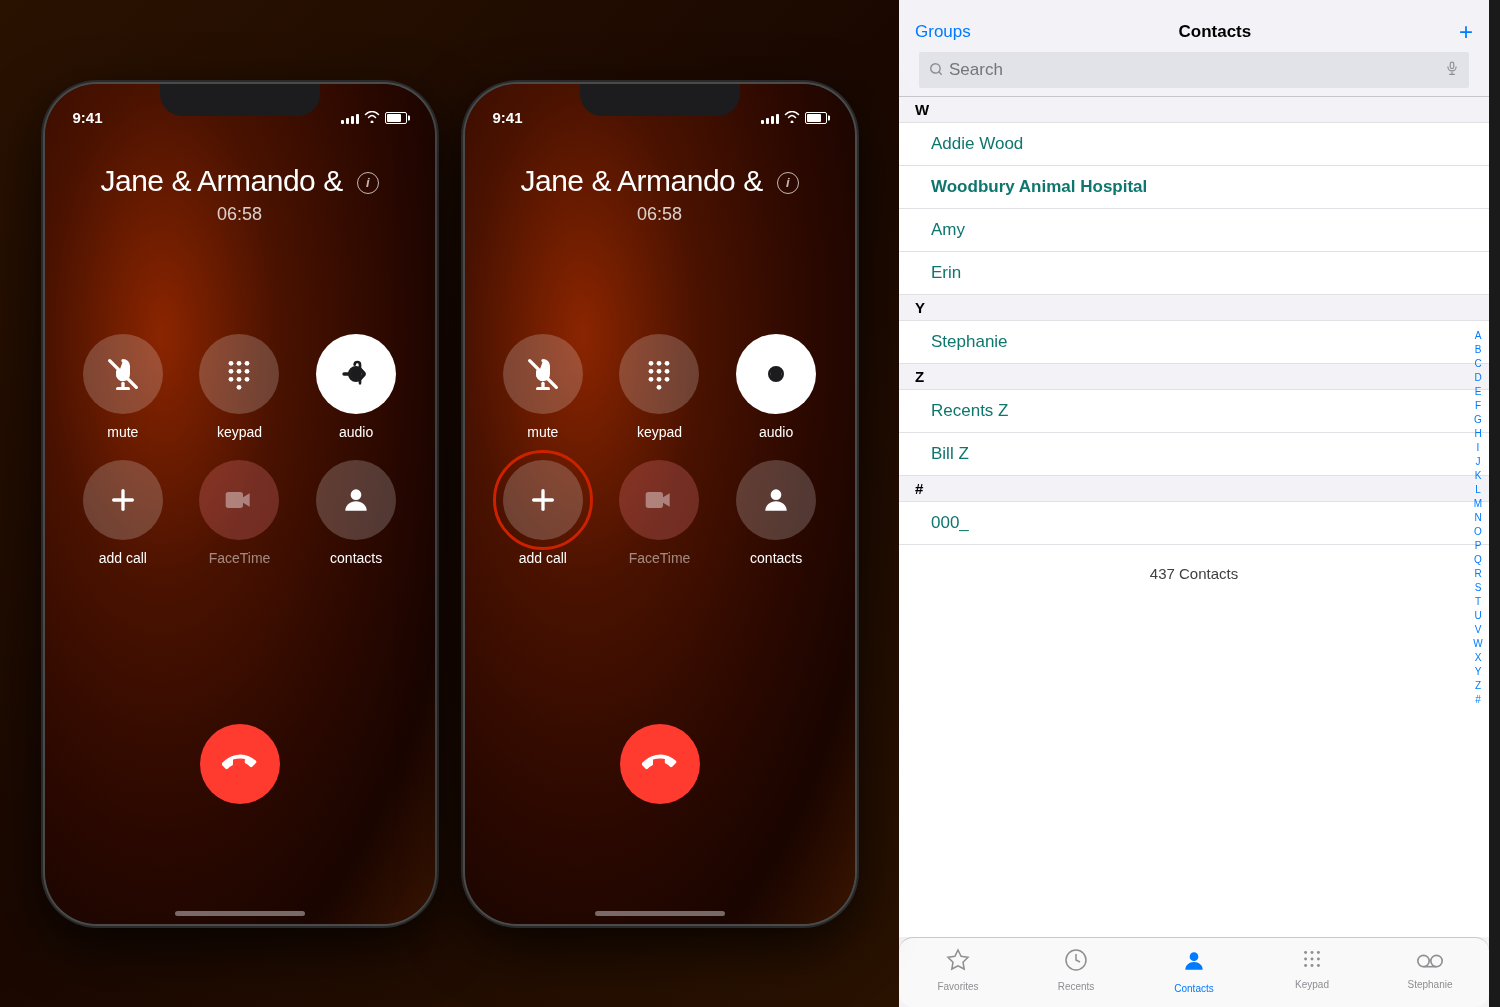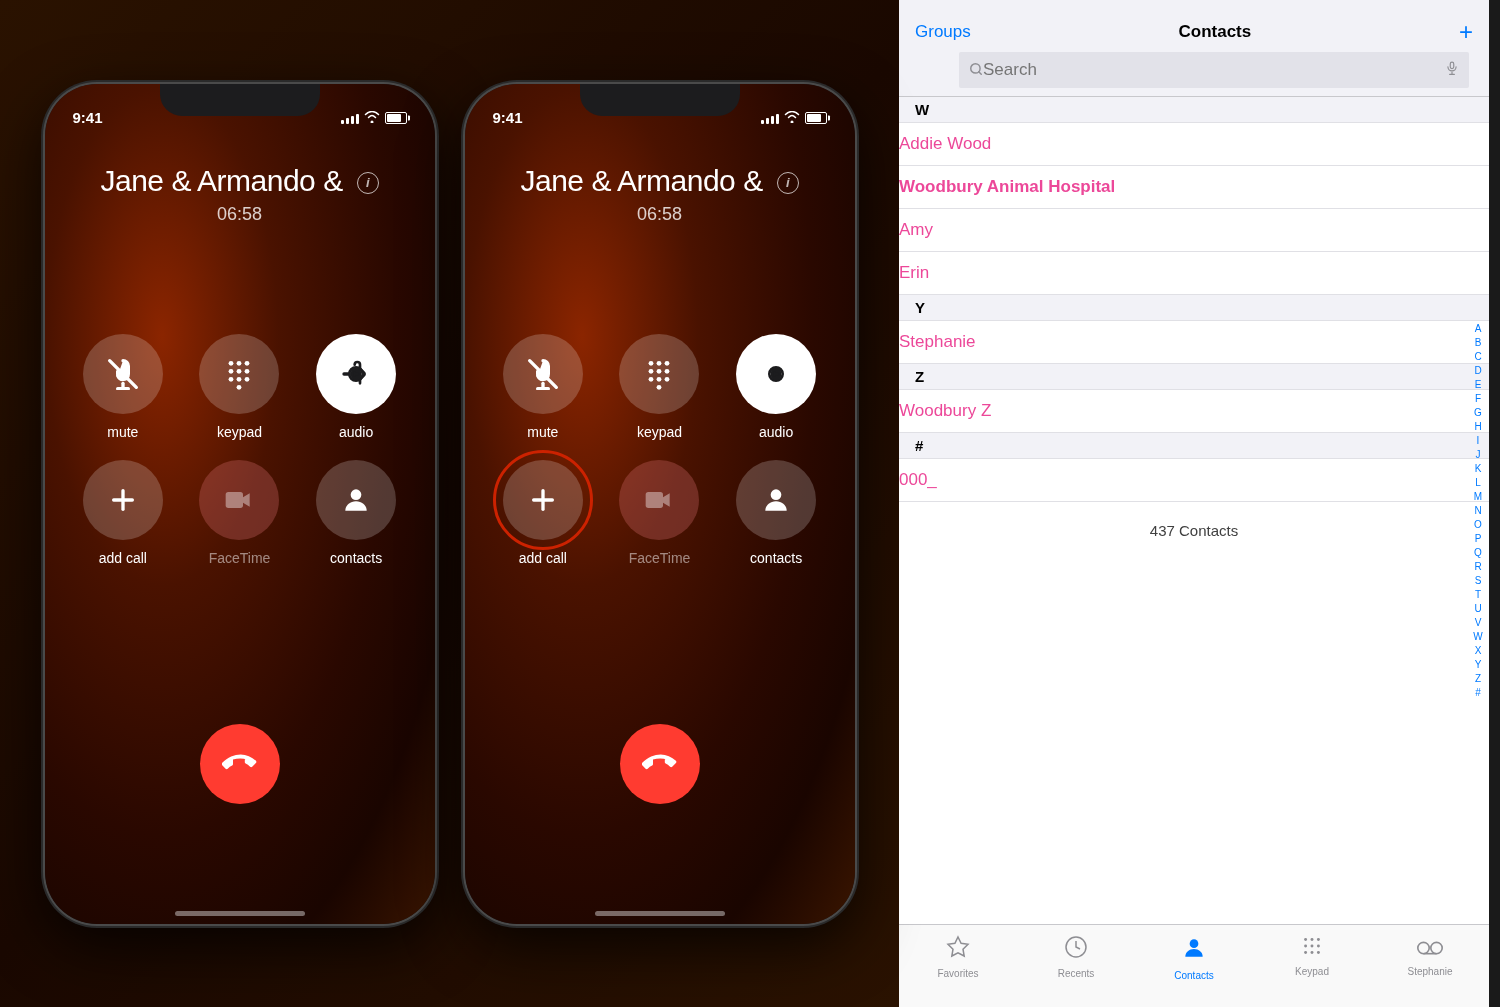--- a/index.html
+++ b/index.html
@@ -329,22 +329,21 @@
       margin: 0 0 8px;
       padding: 0 4px;
     }
 
     .search-input-wrapper {
       background: rgba(118, 118, 128, 0.12);
       border-radius: 2px;
       display: flex;
       align-items: center;
       padding: 7px 10px;
-      gap: 0;
-      margin-left: 40px;
+      gap: 6px;
     }
 
     .search-icon-wrap {
       color: #8e8e93;
       font-size: 14px;
     }
 
     .search-input {
       flex: 1;
       background: none;
@@ -370,24 +369,24 @@
     .section-header {
       background: #f2f2f7;
       padding: 4px 16px;
       font-size: 15px;
       font-weight: 600;
       color: #000;
       border-bottom: 1px solid #e0e0e5;
     }
 
     .contact-row {
-      padding: 11px 0;
+      padding: 11px 32px;
       border-bottom: 1px solid #e0e0e5;
       font-size: 17px;
-      color: #ec4899;
+      color: #0f766e;
       background: white;
       cursor: pointer;
     }
 
     .contact-row-bold {
       font-weight: 600;
     }
 
     
     .alphabet-sidebar {
@@ -415,27 +414,28 @@
     .contacts-count {
       text-align: center;
       padding: 20px;
       font-size: 15px;
       color: #404040;
       background: white;
     }
 
     
     .tab-bar {
-      height: 83px;
+      height: 70px;
       background: rgba(249,249,249,0.94);
       border-top: 1px solid #c8c8cc;
       display: flex;
       align-items: flex-start;
       justify-content: space-around;
       padding-top: 10px;
+      border-radius: 14px;
     }
 
     .tab-item {
       display: flex;
       flex-direction: column;
       align-items: center;
       gap: 3px;
       cursor: pointer;
       width: 100px;
     }
@@ -738,21 +738,22 @@
     <div class="section-header">W</div>
     <div class="contact-row">Addie Wood</div>
     <div class="contact-row contact-row-bold">Woodbury Animal Hospital</div>
     <div class="contact-row">Amy</div>
     <div class="contact-row">Erin</div>
 
     <div class="section-header">Y</div>
     <div class="contact-row">Stephanie</div>
 
     <div class="section-header">Z</div>
-    <div class="contact-row">Woodbury Z</div>
+    <div class="contact-row">Recents Z</div>
+    <div class="contact-row">Bill Z</div>
 
     <div class="section-header">#</div>
     <div class="contact-row">000_</div>
 
     <div class="contacts-count">437 Contacts</div>
 
     <div class="alphabet-sidebar">
       <span class="alpha-letter">A</span>
       <span class="alpha-letter">B</span>
       <span class="alpha-letter">C</span>

